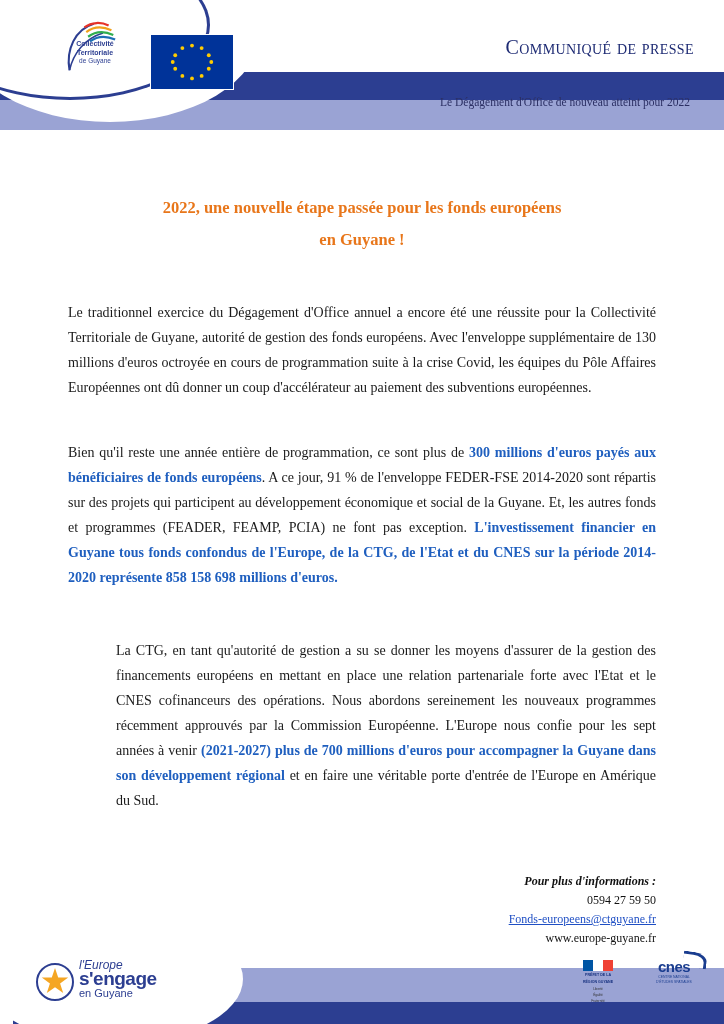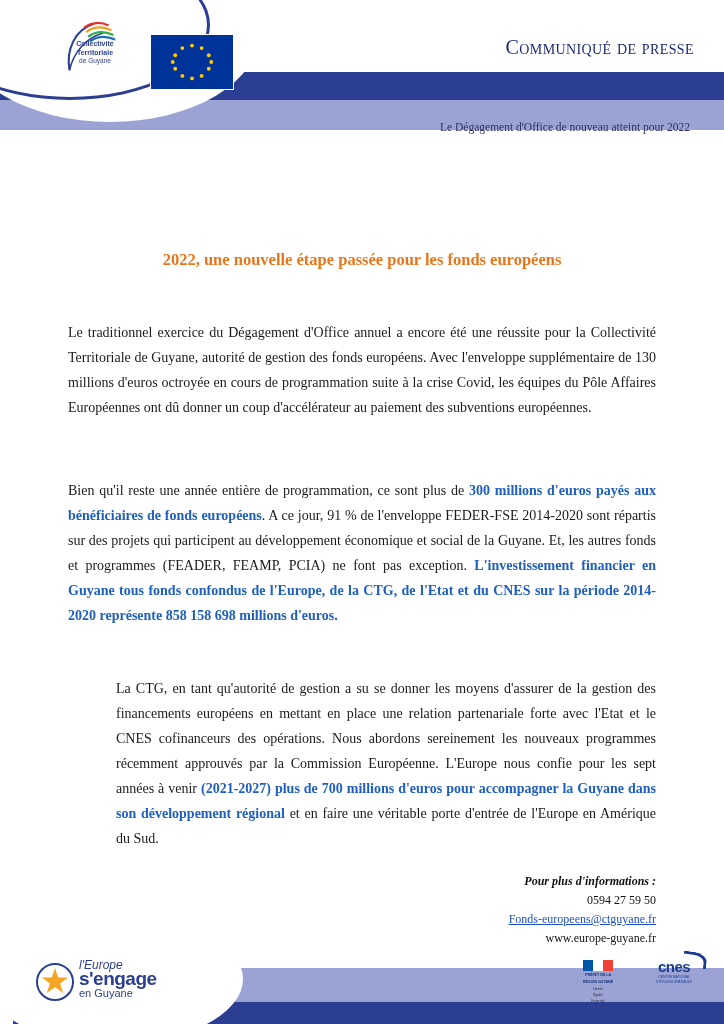--- a/index.html
+++ b/index.html
@@ -95,52 +95,52 @@
     font-family: "Liberation Serif", serif;
     font-variant: small-caps;
     font-weight: normal;
     font-size: 20px;
     color: #1d2a73;
     letter-spacing: 0.4px;
   }
 
   .header-subtitle {
     position: absolute;
-    top: 121px; right: 34px;
+    top: 96px; right: 34px;
     font-family: "Liberation Serif", serif;
     font-size: 11.5px;
     color: #2b2f63;
   }
 
   
   .content {
     position: absolute;
     top: 132px; left: 0;
     width: 724px;
     padding: 0 68px;
   }
   .doc-title {
-    margin-top: 112px;
+    margin-top: 60px;
     text-align: center;
     color: #e8761a;
     font-family: "Liberation Serif", serif;
     font-weight: bold;
     font-size: 16.5px;
     line-height: 32px;
   }
   .para {
     margin-top: 26px;
     text-align: justify;
     font-family: "Liberation Serif", serif;
     font-size: 14px;
     line-height: 25px;
     color: #1a1a1a;
   }
   .para.first { margin-top: 44px; }
-  .para.second { margin-top: 58px; }
+  .para.second { margin-top: 40px; }
   .para.third { margin-top: 48px; margin-left: 48px; }
   .hl {
     color: #1f5fbf;
     font-weight: bold;
   }
 
   
   .contact {
     position: absolute;
     right: 68px;
@@ -310,20 +310,21 @@
       </svg>
     </div>
 
     <div class="press-title">Communiqué de presse</div>
     <div class="header-subtitle">Le Dégagement d'Office de nouveau atteint pour 2022</div>
   </div>
 
   <div class="content">
     <div class="doc-title">
       <div>2022, une nouvelle étape passée pour les fonds européens</div>
+      <div>en Guyane !</div>
     </div>
 
     <p class="para first">Le traditionnel exercice du Dégagement d'Office annuel a encore été une réussite pour la Collectivité Territoriale de Guyane, autorité de gestion des fonds européens. Avec l'enveloppe supplémentaire de 130 millions d'euros octroyée en cours de programmation suite à la crise Covid, les équipes du Pôle Affaires Européennes ont dû donner un coup d'accélérateur au paiement des subventions européennes.</p>
 
     <p class="para second"><span>Bien qu'il reste une année entière de programmation, ce sont plus de </span><span class="hl">300 millions d'euros payés aux bénéficiaires de fonds européens</span><span>. A ce jour, 91 % de l'enveloppe FEDER-FSE 2014-2020 sont répartis sur des projets qui participent au développement économique et social de la Guyane. Et, les autres fonds et programmes (FEADER, FEAMP, PCIA) ne font pas exception. </span><span class="hl">L'investissement financier en Guyane tous fonds confondus de l'Europe, de la CTG, de l'Etat et du CNES sur la période 2014-2020 représente 858 158 698 millions d'euros.</span></p>
 
     <p class="para third"><span>La CTG, en tant qu'autorité de gestion a su se donner les moyens d'assurer de la gestion des financements européens en mettant en place une relation partenariale forte avec l'Etat et le CNES cofinanceurs des opérations. Nous abordons sereinement les nouveaux programmes récemment approuvés par la Commission Européenne. L'Europe nous confie pour les sept années à venir </span><span class="hl">(2021-2027) plus de 700 millions d'euros pour accompagner la Guyane dans son développement régional</span><span> et en faire une véritable porte d'entrée de l'Europe en Amérique du Sud.</span></p>
   </div>
 
   <div class="contact">

